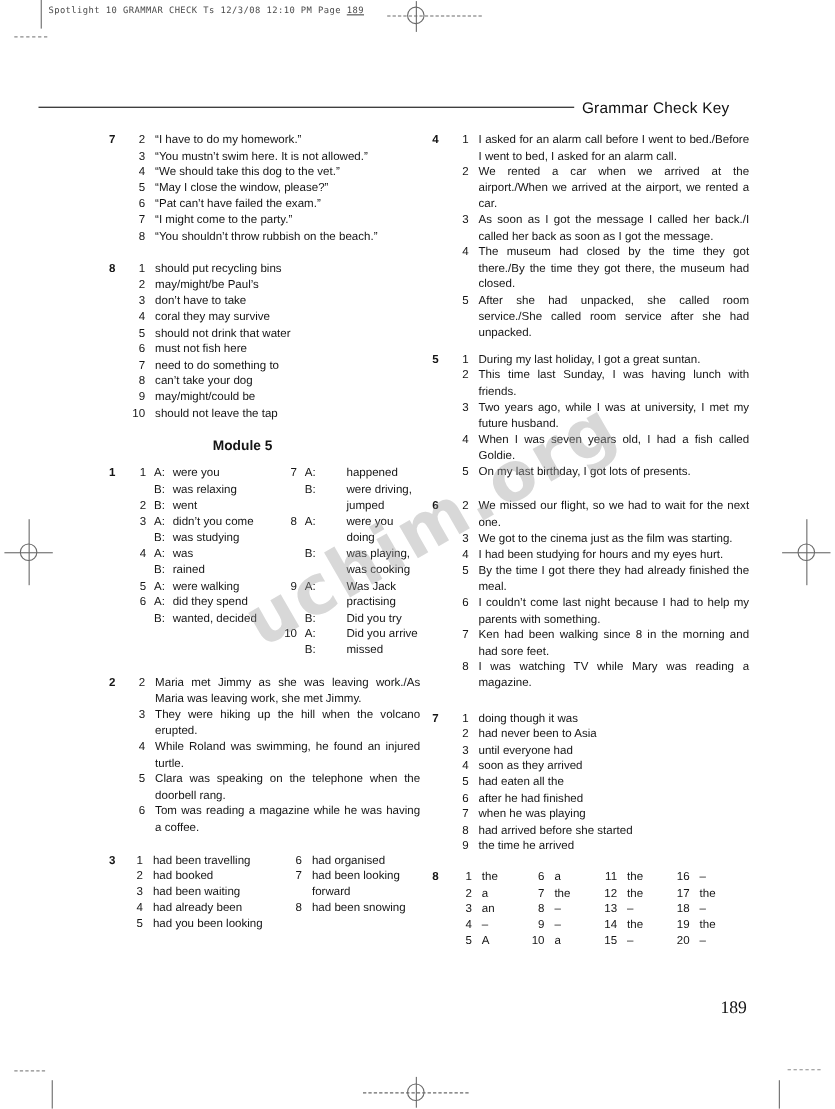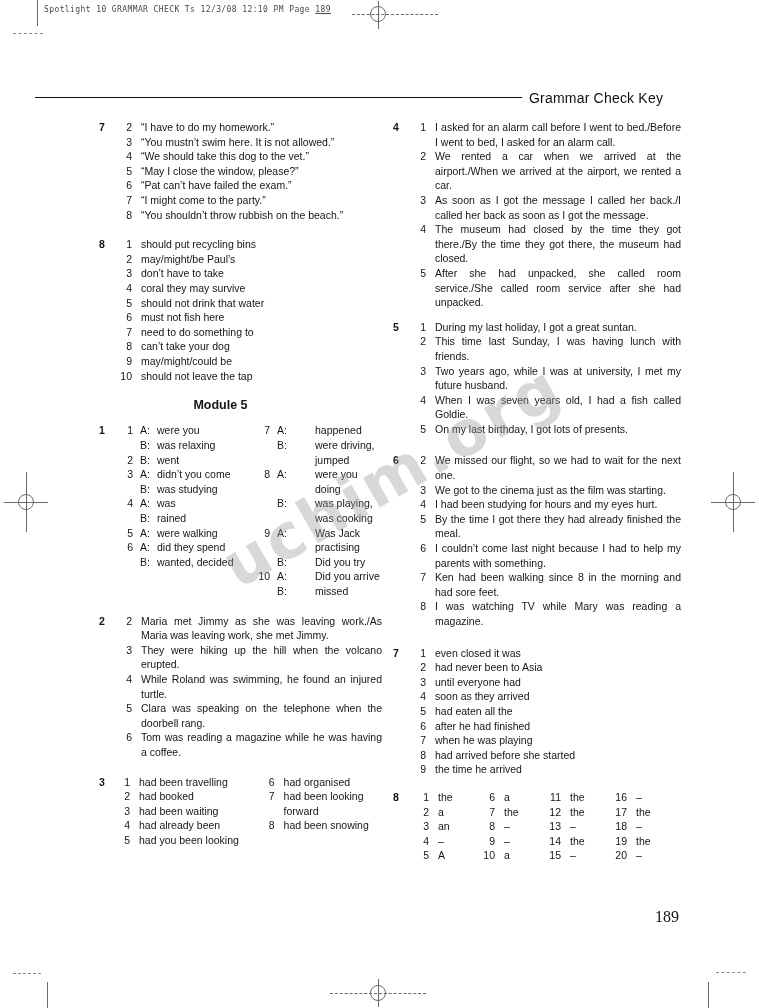--- a/index.html
+++ b/index.html
@@ -518,21 +518,21 @@
         </div>
       </div>
   </div>
 
   <div class="ex" style="margin-top:17px;">
     <div class="exnum">7</div>
     <div class="exbody">
 
         <div class="item">
           <span class="inum">1</span>
-          <span class="itext" style="text-align:left;">even closed it was</span>
+          <span class="itext" style="text-align:left;">doing though it was</span>
         </div>
 
         <div class="item">
           <span class="inum">2</span>
           <span class="itext" style="text-align:left;">had never been to Asia</span>
         </div>
 
         <div class="item">
           <span class="inum">3</span>
           <span class="itext" style="text-align:left;">until everyone had</span>

